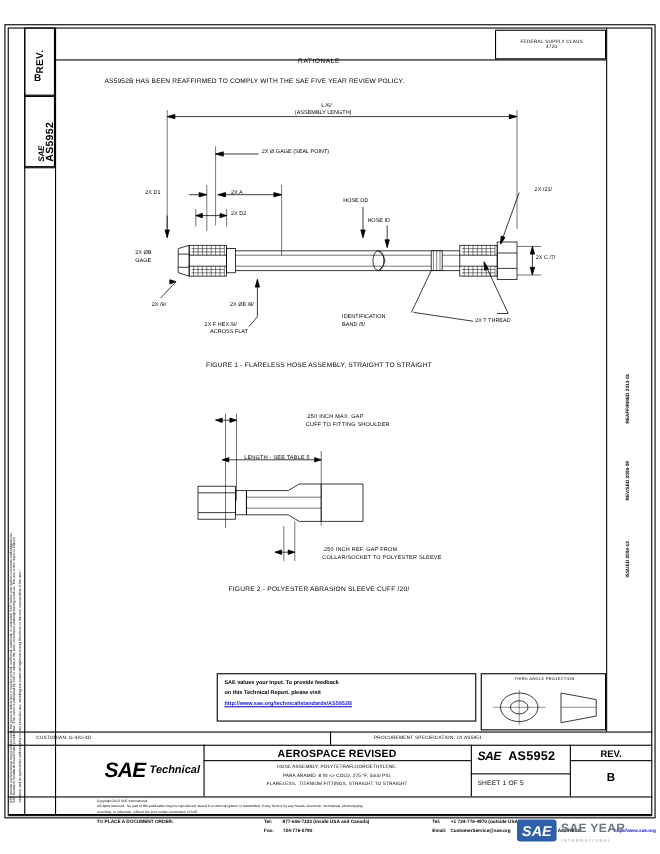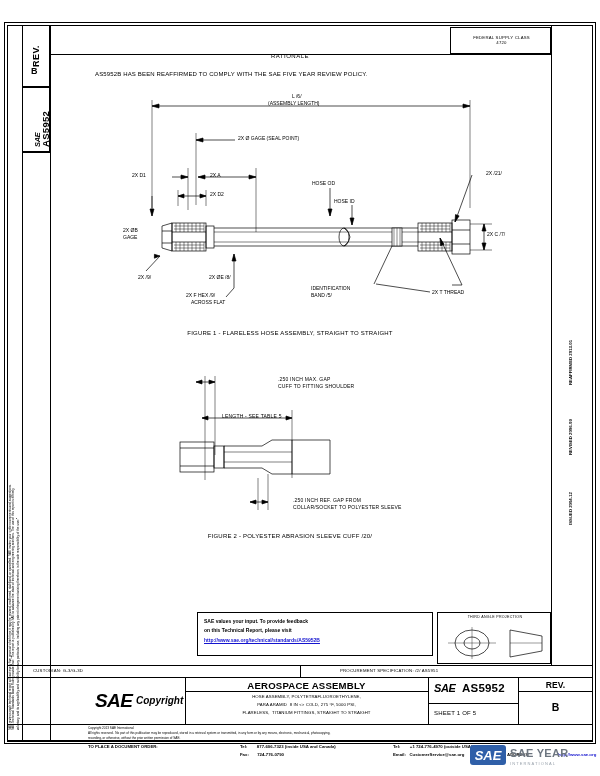--- a/index.html
+++ b/index.html
@@ -333,23 +333,23 @@
   <div class="ln vl" style="left:428px;top:677px;height:47px;"></div>
   <div class="ln vl" style="left:518px;top:677px;height:47px;"></div>
   <div class="ln hl" style="left:185px;top:691px;width:243px;"></div>
   <div class="ln hl" style="left:428px;top:703px;width:90px;"></div>
   <div class="ln hl" style="left:518px;top:691px;width:75px;"></div>
 
   <div class="t xs" style="left:33px;top:668px;letter-spacing:.2px;">CUSTODIAN: G-3/G-3D</div>
   <div class="t xs" style="left:340px;top:668px;letter-spacing:.2px;">PROCUREMENT SPECIFICATION: /2/ AS5951</div>
 
   <div class="t sae-logo" style="left:95px;top:690px;font-size:19px;letter-spacing:-0.6px;">SAE</div>
-  <div class="t" style="left:136px;top:695px;font-size:10px;font-style:italic;font-weight:bold;">Copyright</div>
-
-  <div class="t b ctr" style="left:185px;top:680px;width:243px;font-size:9.6px;letter-spacing:.2px;">AEROSPACE ASSEMBLY</div>
+  <div class="t" style="left:136px;top:695px;font-size:10px;font-style:italic;font-weight:bold;">Technical</div>
+
+  <div class="t b ctr" style="left:185px;top:680px;width:243px;font-size:9.6px;letter-spacing:.2px;">AEROSPACE REVISED</div>
   <div class="t xs ctr" style="left:185px;top:694px;width:243px;letter-spacing:.1px;">HOSE ASSEMBLY, POLYTETRAFLUOROETHYLENE,</div>
   <div class="t xs ctr" style="left:185px;top:702px;width:243px;letter-spacing:.1px;">PARA ARAMID  8 IN &lt;&gt; COLD, 275 °F, 5000 PSI,</div>
   <div class="t xs ctr" style="left:185px;top:710px;width:243px;letter-spacing:.1px;">FLARELESS,  TITANIUM FITTINGS, STRAIGHT TO STRAIGHT</div>
 
   <div class="t sae-logo" style="left:434px;top:682px;font-size:11px;letter-spacing:-0.4px;">SAE</div>
   <div class="t b" style="left:462px;top:682px;font-size:11.5px;letter-spacing:.2px;">AS5952</div>
   <div class="t m" style="left:434px;top:710px;letter-spacing:.2px;">SHEET 1 OF 5</div>
 
   <div class="t b ctr" style="left:518px;top:680px;width:75px;font-size:8.6px;">REV.</div>
   <div class="t b ctr" style="left:518px;top:701px;width:75px;font-size:10.5px;">B</div>

